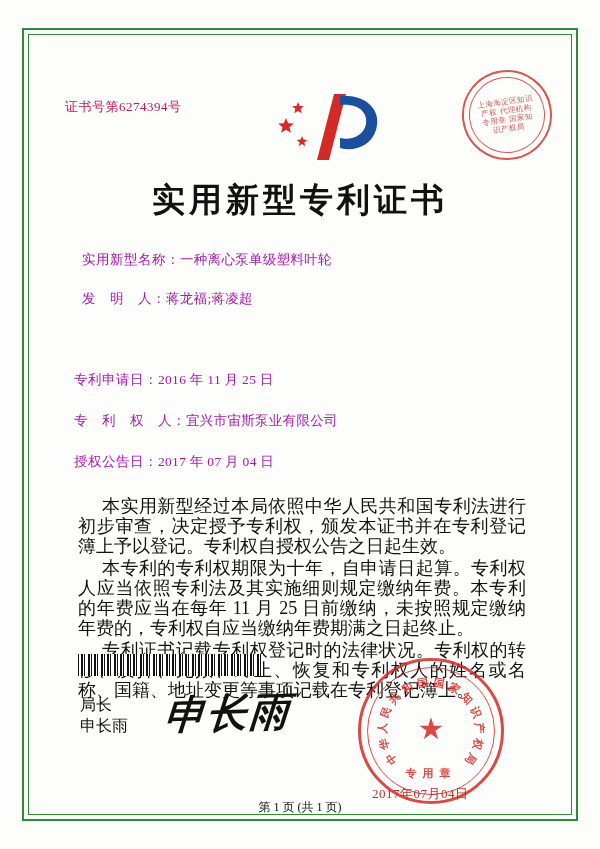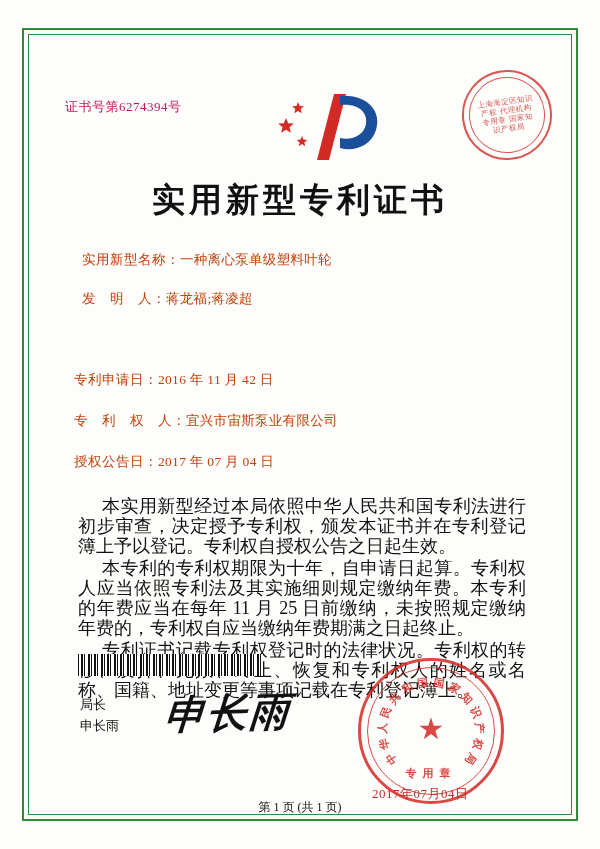--- a/index.html
+++ b/index.html
@@ -129,21 +129,21 @@
   
   .fields {
     position: absolute;
     left: 42px;
     top: 205px;
     width: 440px;
   }
   .field-row {
     font-size: 13.5px;
     margin-bottom: 21px;
-    color: #c2410c;
+    color: #a21caf;
     white-space: nowrap;
   }
   .field-row .label {
     letter-spacing: 0.5px;
   }
   .field-row .value {
     letter-spacing: 0.3px;
   }
   .field-row.tight { margin-bottom: 20px; }
 
@@ -184,21 +184,21 @@
         #111 3px, #111 5px, #fff 5px, #fff 6px,
         #111 6px, #111 7px, #fff 7px, #fff 10px,
         #111 10px, #111 12px, #fff 12px, #fff 13px);
   }
 
   
   .sig-label {
     position: absolute;
     left: 40px;
     top: 648px;
-    font-size: 13px;
+    font-size: 16px;
     line-height: 21px;
     color: #111;
   }
   .signature {
     position: absolute;
     left: 125px;
     top: 640px;
     font-size: 40px;
     font-family: "DejaVu Serif", serif;
     font-style: italic;
@@ -324,21 +324,21 @@
       <div class="field-row">
         <span class="label">实用新型名称：</span><span class="value">一种离心泵单级塑料叶轮</span>
       </div>
       <div class="field-row">
         <span class="label">发　明　人：</span><span class="value">蒋龙福;蒋凌超</span>
       </div>
     </div>
 
     <div class="fields2">
       <div class="field-row">
-        <span class="label">专利申请日：</span><span class="value">2016 年 11 月 42 日</span>
+        <span class="label">专利申请日：</span><span class="value">2016 年 11 月 25 日</span>
       </div>
       <div class="field-row">
         <span class="label">专　利　权　人：</span><span class="value">宜兴市宙斯泵业有限公司</span>
       </div>
       <div class="field-row">
         <span class="label">授权公告日：</span><span class="value">2017 年 07 月 04 日</span>
       </div>
     </div>
 
     <div class="body-text">

